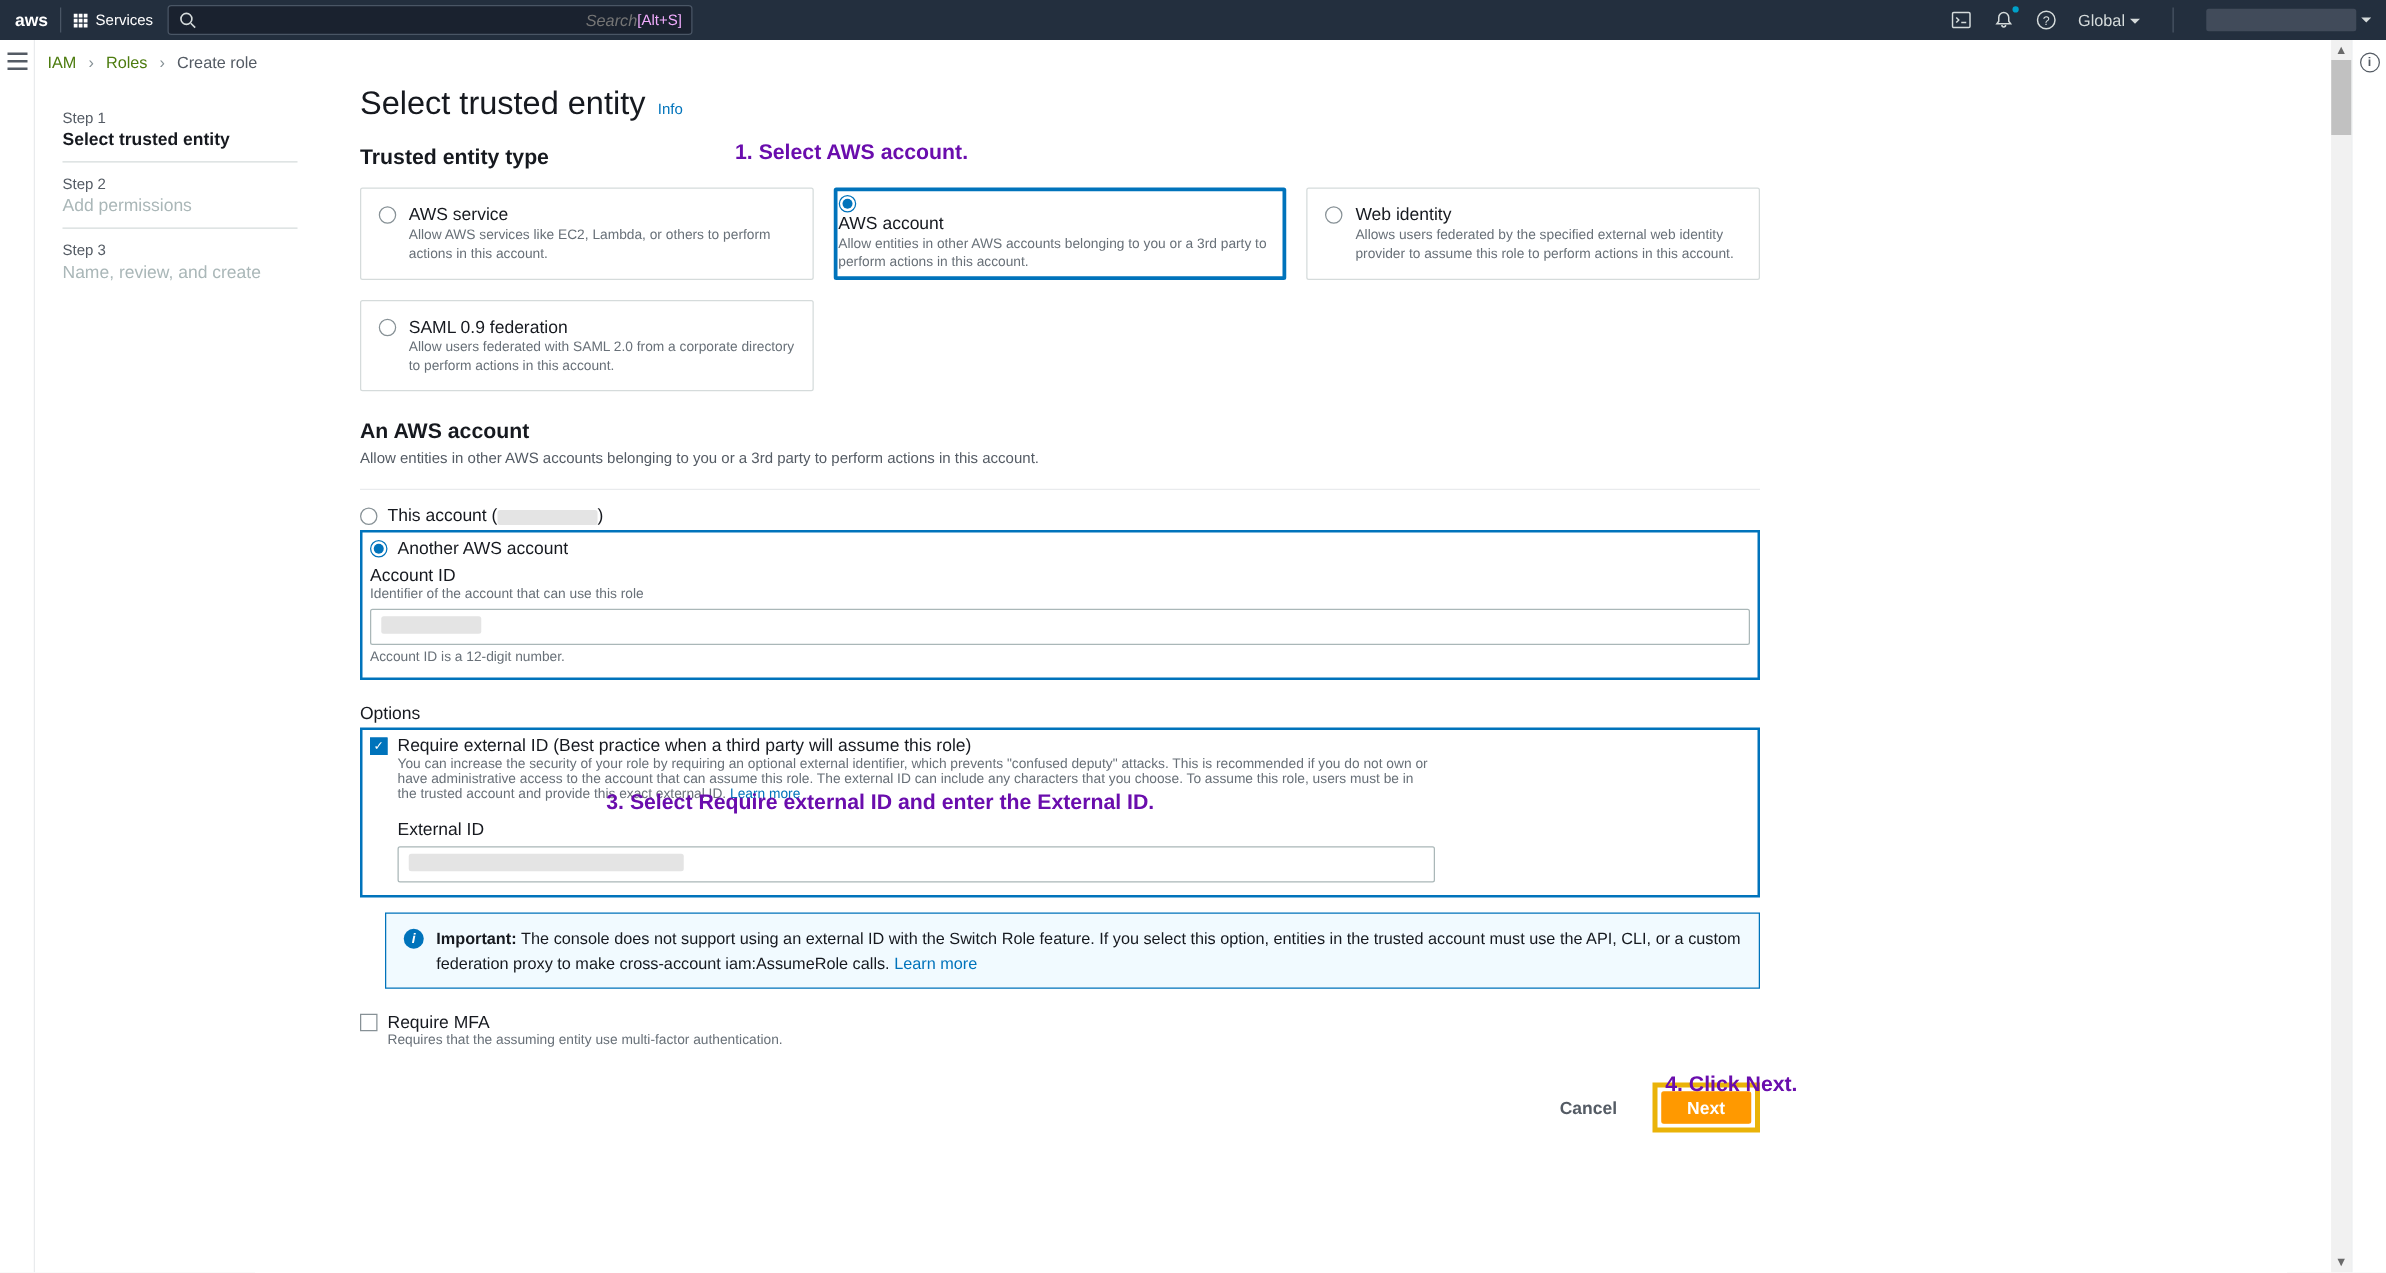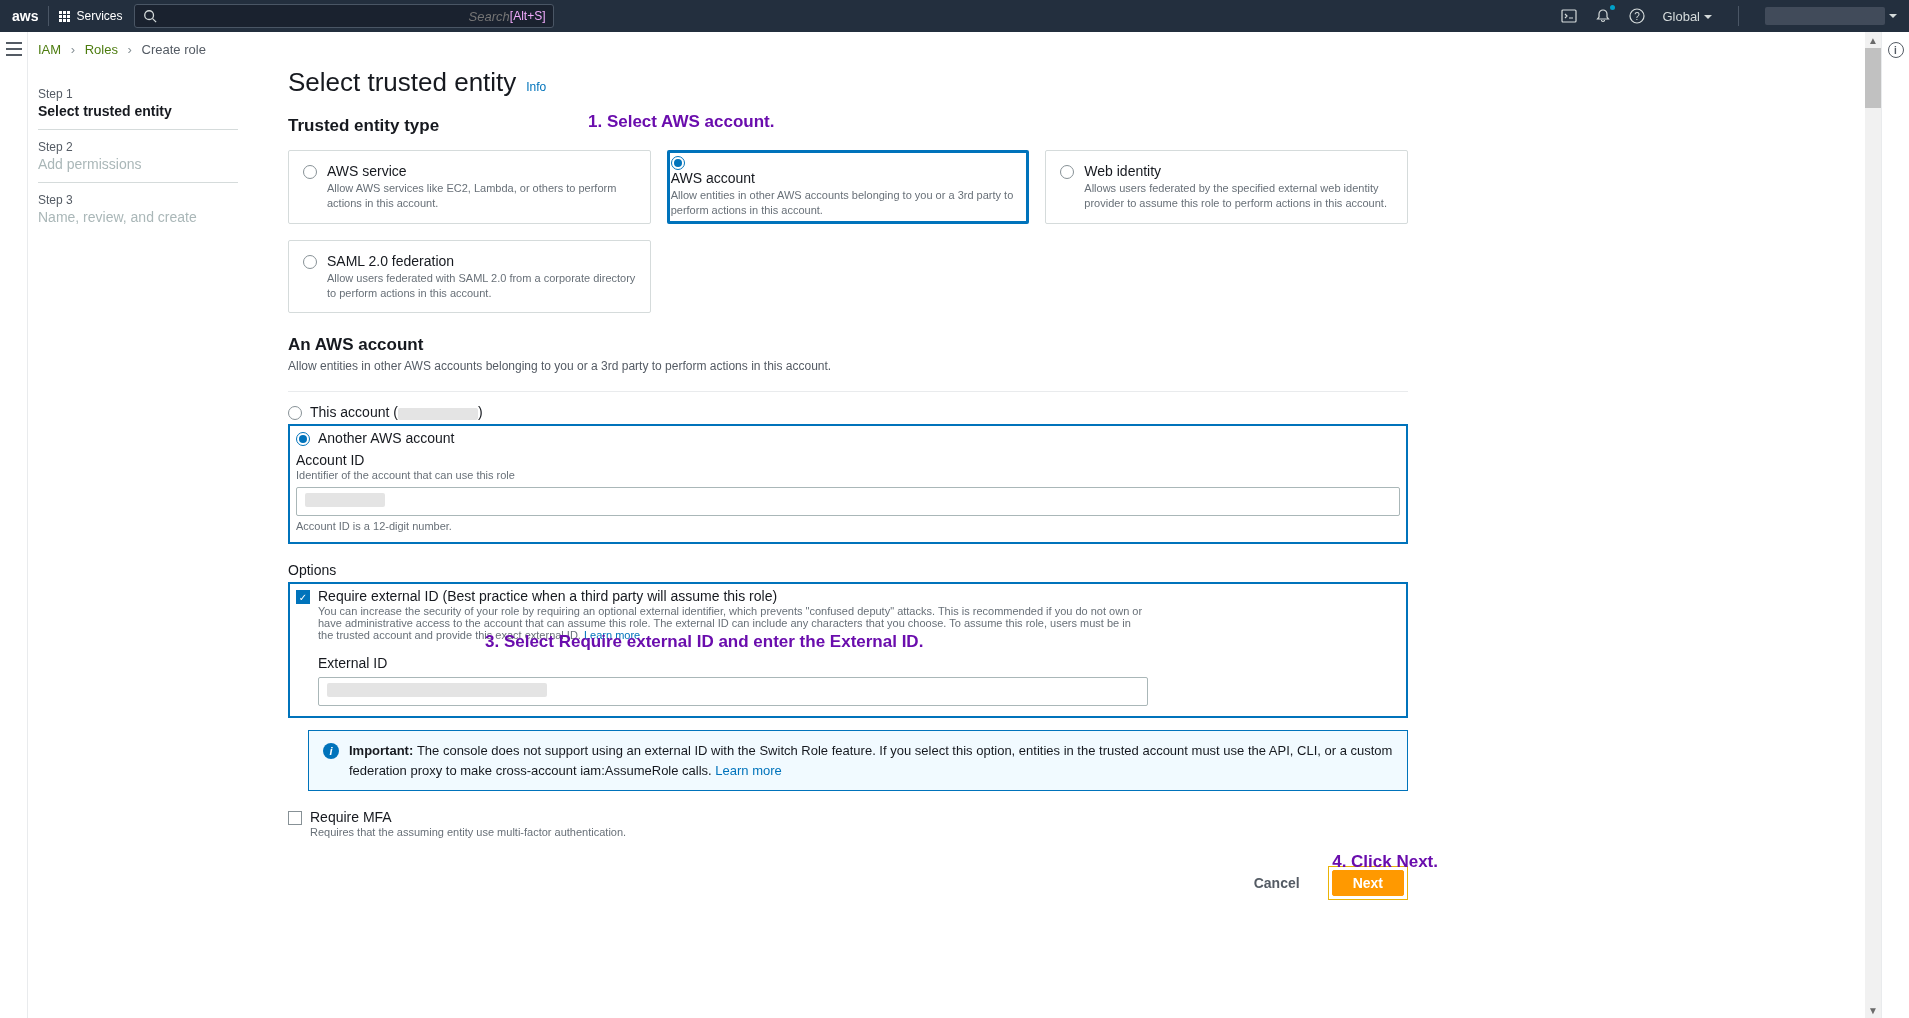--- a/index.html
+++ b/index.html
@@ -33,21 +33,21 @@
   .scroll-btn { height:16px; display:flex; align-items:center; justify-content:center; color:#6a6a6a; font-size:10px; cursor:pointer;}
   .scroll-thumb { background:#c1c1c1; width:100%; height:60px; }
 
   .main { flex:1; background:#fff; overflow:auto; padding: 8px 0 0 0; }
   .breadcrumb { padding: 2px 0 10px 10px; font-size:13px; }
   .breadcrumb a { color:#4d7c0f; text-decoration:none; }
   .breadcrumb .sep { color:#879196; margin:0 6px; }
   .breadcrumb .cur { color:#545b64; }
   .content-row { display:flex; }
   .wizard-side { width: 220px; padding: 10px 10px 0 10px; }
-  .wiz-step { border-top:1px solid #d5dbdb; padding:10px 0; }
+  .wiz-step { border-top:1px solid #d5dbdb; padding:10px 0;margin-left:12px; }
   .wiz-step:first-child { border-top:none; }
   .wiz-step .lbl { font-size:12px; color:#545b64; }
   .wiz-step .title { font-size:14px; margin-top:2px; }
   .wiz-step.active .title { font-weight:bold; color:#16191f; }
   .wiz-step.inactive .title { color:#aab7b8; }
 
   .form-area { flex:1; padding: 0 40px 30px 40px; max-width: 1200px; position: relative; }
   h1 { font-size: 26px; font-weight: 400; display:inline; }
   .info-link { color:#0073bb; font-size:12px; margin-left:6px; cursor:pointer; }
   h2 { font-size:17px; font-weight:700; margin-top:18px; margin-bottom:4px; }
@@ -80,21 +80,21 @@
   .opt-text { font-size:14px; }
   .link { color:#0073bb; cursor:pointer; }
 
   .info-banner { border:1px solid #0073bb; background:#f1faff; padding:10px 14px; margin-top:12px; display:flex; gap:10px; margin-left:20px; }
   .info-icon { width:16px;height:16px;background:#0073bb;color:#fff;border-radius:50%; display:flex;align-items:center;justify-content:center; font-size:11px; font-weight:bold; font-style:italic; flex-shrink:0; margin-top:2px; }
   .info-banner .txt { font-size:13px; color:#16191f; line-height:1.5; }
 
   .footer-btns { display:flex; justify-content:flex-end; gap:10px; margin-top:28px; align-items:center; }
   .btn { padding:6px 18px; border-radius:2px; font-size:14px; cursor:pointer; }
   .btn-cancel { background:transparent; border:none; color:#545b64; font-weight:bold; }
-  .btn-next-wrap { border:1px solid #eab308; padding:3px; }
+  .btn-next-wrap { border:4px solid #eab308; padding:3px; }
   .btn-next { background:#ff9900; border:1px solid #ff9900; color:#fff; font-weight:bold; padding:4px 20px; }
 
   svg { display:block; }
 </style>
 </head>
 <body>
 
 <div class="topnav">
   <div class="logo">
       <span>aws</span>
@@ -213,21 +213,21 @@
           <div class="card">
             <div class="radio"></div>
             <div>
                 <div class="card-title">Web identity</div>
                 <div class="card-desc">Allows users federated by the specified external web identity provider to assume this role to perform actions in this account.</div>
               </div>
           </div>
           <div class="card">
             <div class="radio"></div>
             <div>
-                <div class="card-title">SAML 2.0 federation</div>
+                <div class="card-title">SAML 0.9 federation</div>
                 <div class="card-desc">Allow users federated with SAML 2.0 from a corporate directory to perform actions in this account.</div>
               </div>
           </div>
         </div>
 
         <h2 style="margin-top:22px;">An AWS account</h2>
         <div class="sub">Allow entities in other AWS accounts belonging to you or a 3rd party to perform actions in this account.</div>
         <hr class="section-hr">
 
         <div class="account-options">

